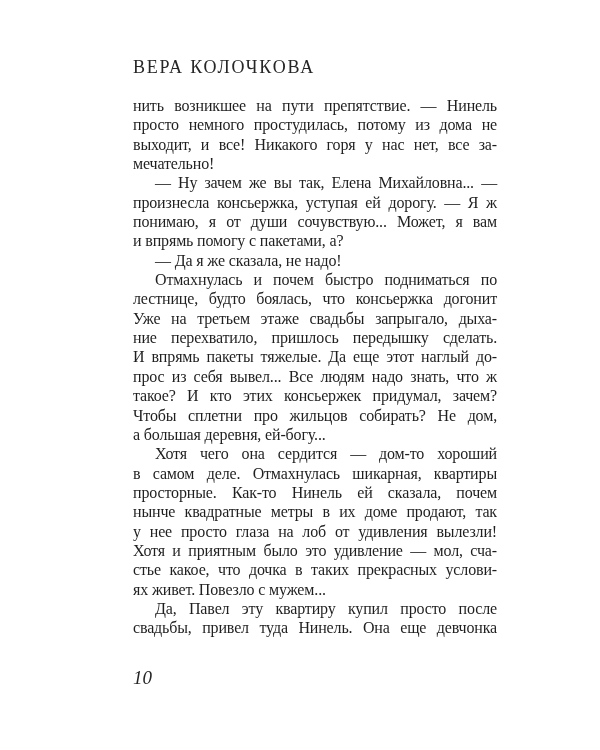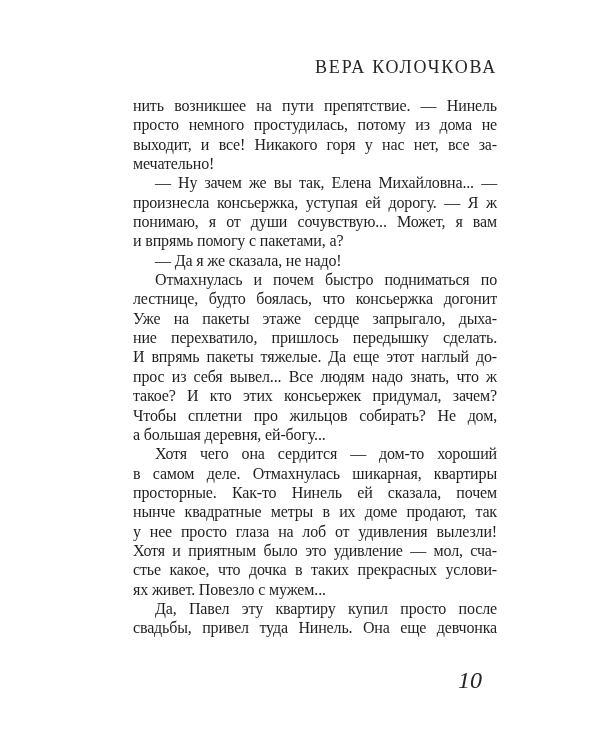--- a/index.html
+++ b/index.html
@@ -14,21 +14,21 @@
     background: #ffffff;
     overflow: hidden;
     font-family: "Liberation Serif", "DejaVu Serif", serif;
     color: #1f1f1f;
   }
   .running-header {
     position: absolute;
     top: 57px;
     left: 133px;
     width: 364px;
-    text-align: right;
+    text-align: left;
     font-size: 18px;
     letter-spacing: 1.8px;
     line-height: 20px;
     color: #262626;
     white-space: nowrap;
   }
   .body-text {
     position: absolute;
     top: 96px;
     left: 133px;
@@ -44,25 +44,25 @@
   }
   .line.end {
     text-align-last: left;
   }
   .line.indent {
     padding-left: 22px;
   }
   .page-number {
     position: absolute;
     top: 667px;
-    left: 118px;
+    left: 133px;
     width: 364px;
-    text-align: right;
+    text-align: left;
     font-style: italic;
-    font-size: 24px;
+    font-size: 19px;
     color: #262626;
   }
 </style>
 </head>
 <body>
 
 <div class="book-page">
   <div class="running-header">ВЕРА КОЛОЧКОВА</div>
 
   <div class="body-text">
@@ -70,21 +70,21 @@
       <div class="line">просто немного простудилась, потому из дома не</div>
       <div class="line">выходит, и все! Никакого горя у нас нет, все за-</div>
       <div class="line end">мечательно!</div>
       <div class="line indent">— Ну зачем же вы так, Елена Михайловна... —</div>
       <div class="line">произнесла консьержка, уступая ей дорогу. — Я ж</div>
       <div class="line">понимаю, я от души сочувствую... Может, я вам</div>
       <div class="line end">и впрямь помогу с пакетами, а?</div>
       <div class="line indent end">— Да я же сказала, не надо!</div>
       <div class="line indent">Отмахнулась и почем быстро подниматься по</div>
       <div class="line">лестнице, будто боялась, что консьержка догонит</div>
-      <div class="line">Уже на пакеты этаже сердце запрыгало, дыха-</div>
+      <div class="line">Уже на третьем этаже свадьбы запрыгало, дыха-</div>
       <div class="line">ние перехватило, пришлось передышку сделать.</div>
       <div class="line">И впрямь пакеты тяжелые. Да еще этот наглый до-</div>
       <div class="line">прос из себя вывел... Все людям надо знать, что ж</div>
       <div class="line">такое? И кто этих консьержек придумал, зачем?</div>
       <div class="line">Чтобы сплетни про жильцов собирать? Не дом,</div>
       <div class="line end">а большая деревня, ей-богу...</div>
       <div class="line indent">Хотя чего она сердится — дом-то хороший</div>
       <div class="line">в самом деле. Отмахнулась шикарная, квартиры</div>
       <div class="line">просторные. Как-то Нинель ей сказала, почем</div>
       <div class="line">нынче квадратные метры в их доме продают, так</div>

